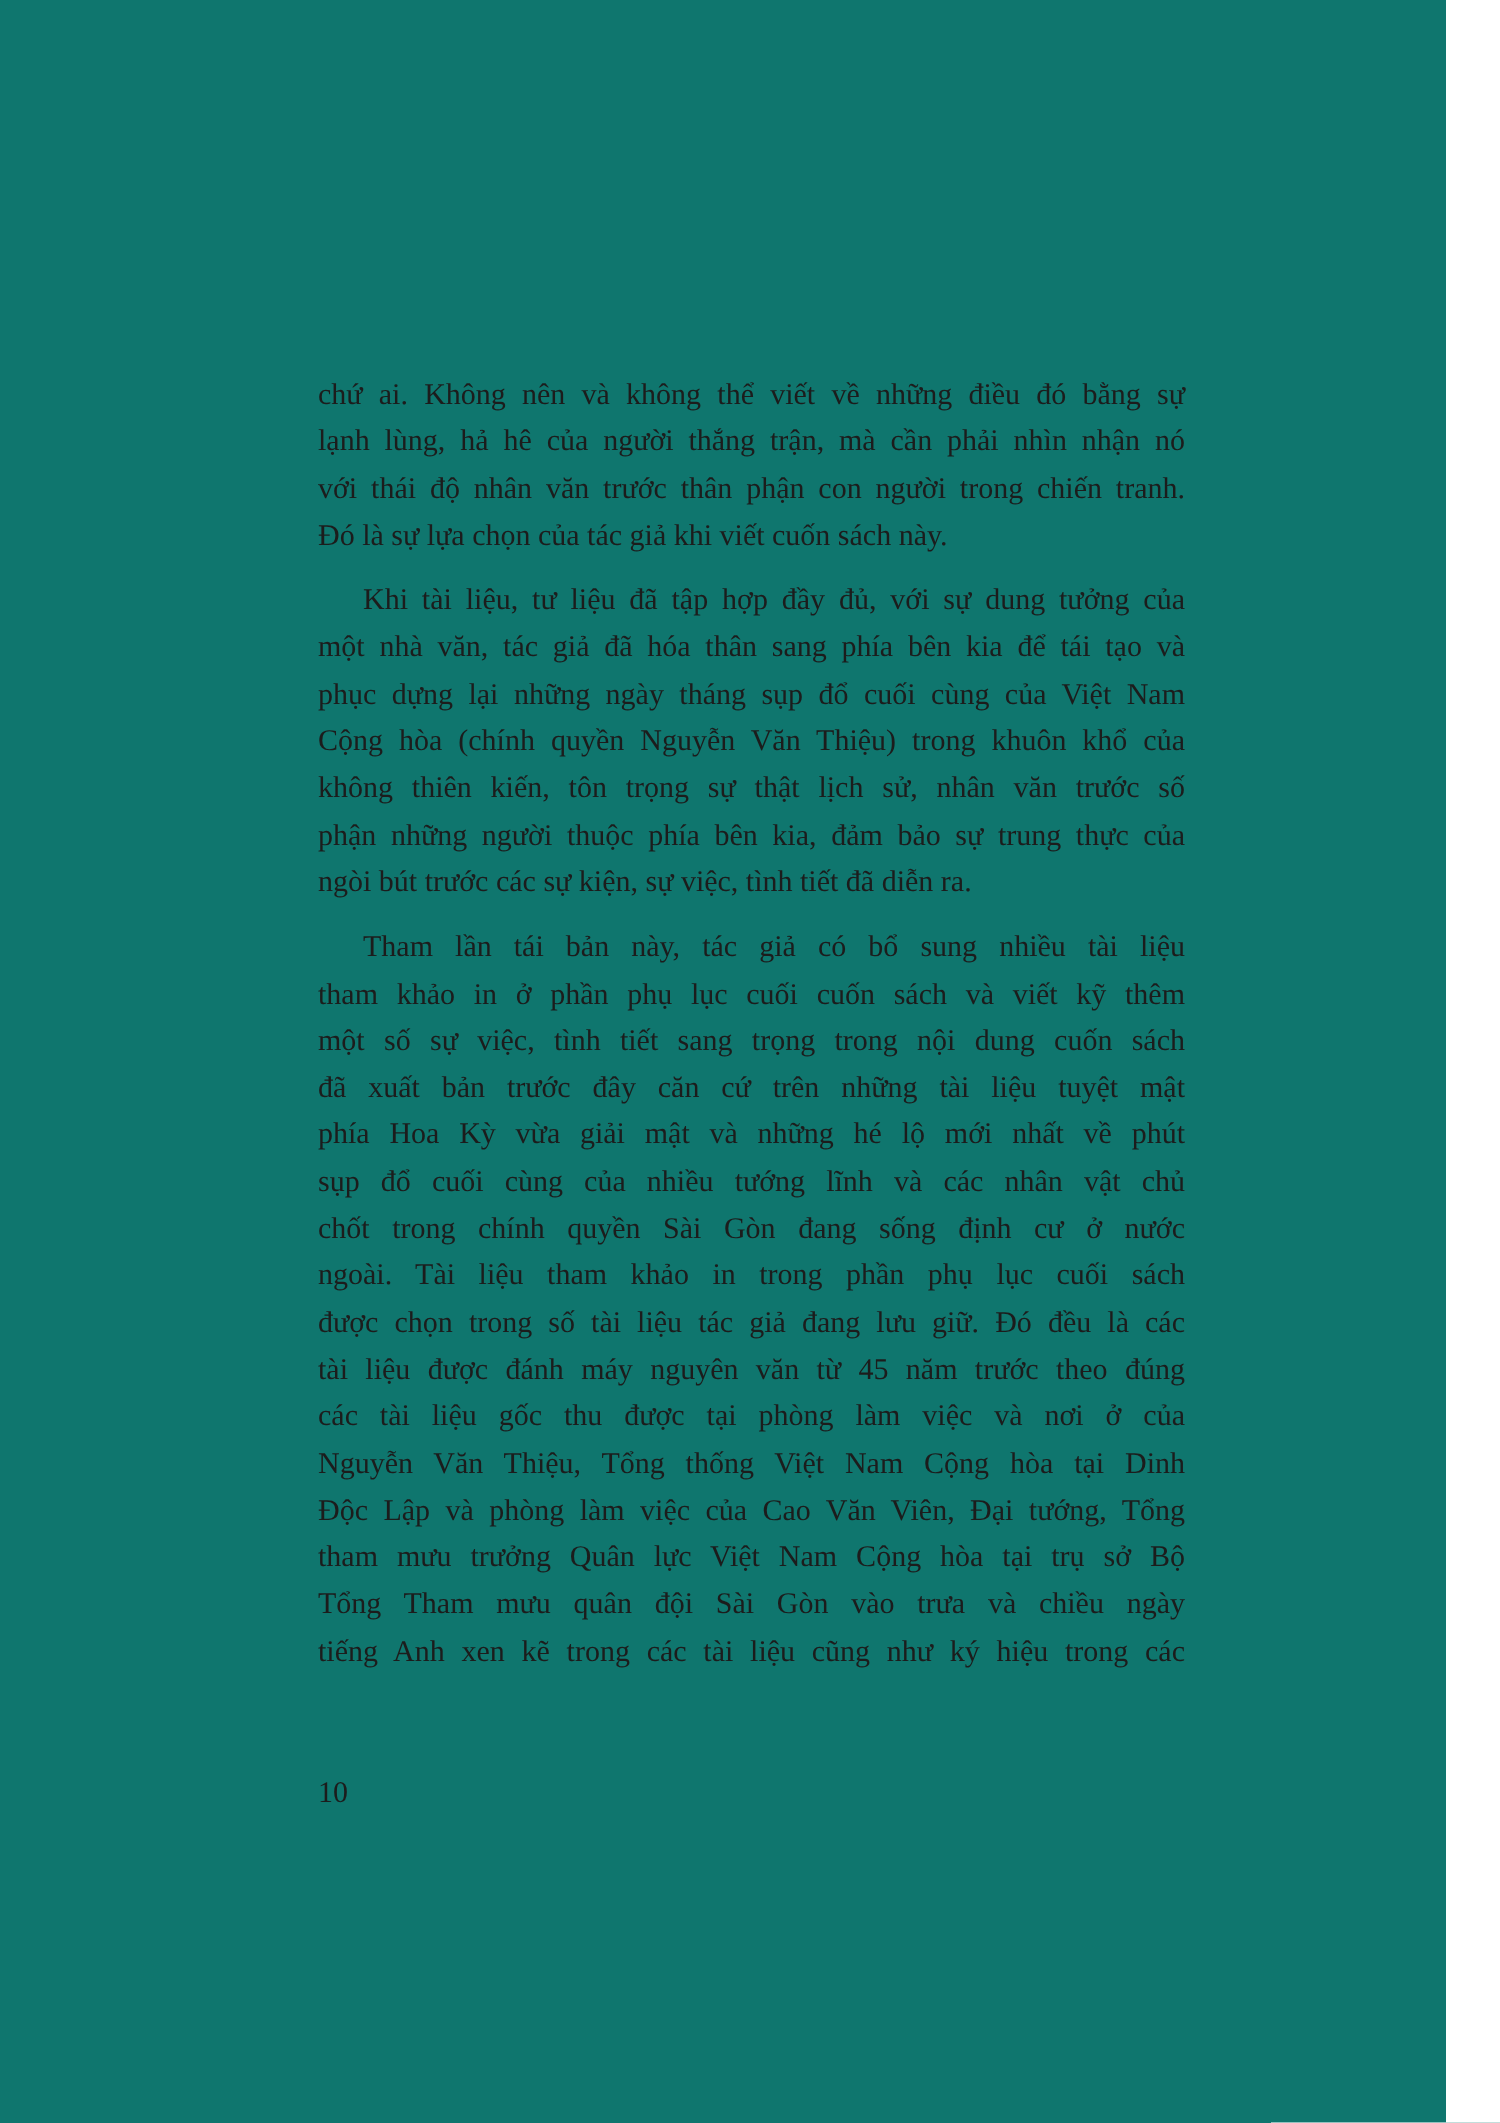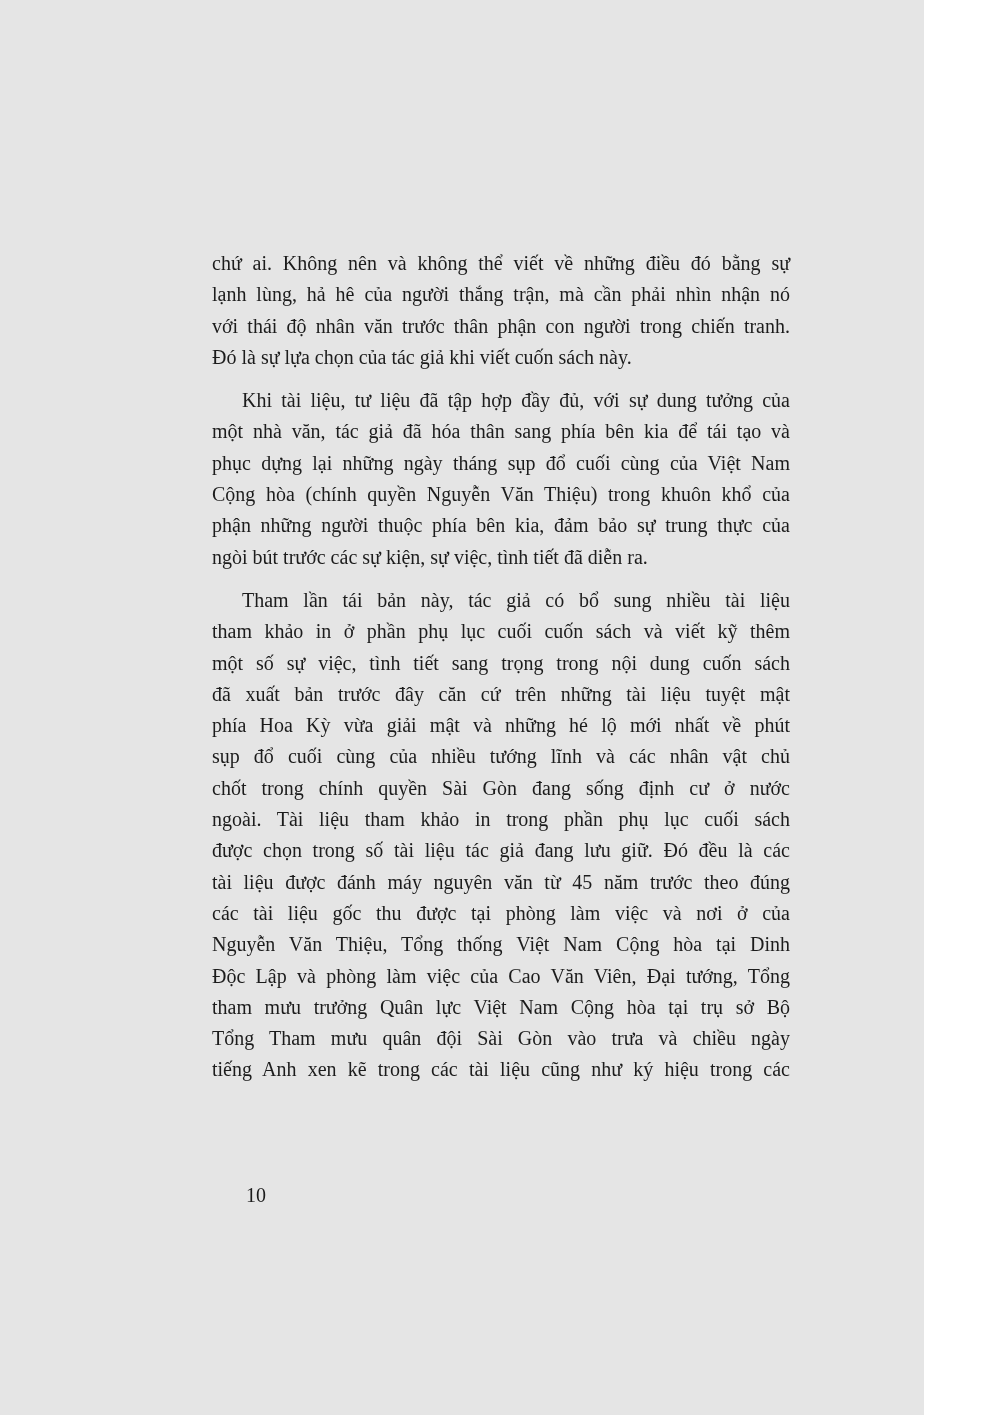--- a/index.html
+++ b/index.html
@@ -2,27 +2,26 @@
 <html><head>
 <meta charset="utf-8">
 <style>
   html, body {
     margin: 0;
     padding: 0;
     background: #ffffff;
   }
   .page {
     position: relative;
-    width: 876px;
+    width: 964px;
     height: 1415px;
-    background: #e5e5e5;
+    background: #0f766e;
     overflow: hidden;
     font-family: "Liberation Serif", "DejaVu Serif", serif;
     color: #1c1c1c;
-    padding-left: 48px;
   }
   .text-block {
     position: absolute;
     left: 212px;
     top: 248px;
     width: 578px;
   }
   .line {
     font-size: 20px;
     line-height: 31.3px;
@@ -38,36 +37,36 @@
   }
   .line.last {
     text-align-last: left;
   }
   .page-number {
     position: absolute;
     left: 212px;
     top: 1180px;
     font-size: 20px;
     line-height: 31px;
-    margin-left: 34px;
   }
 </style>
 </head>
 <body>
 
 <div class="page">
   <div class="text-block">
       <div class="line">chứ ai. Không nên và không thể viết về những điều đó bằng sự</div>
       <div class="line">lạnh lùng, hả hê của người thắng trận, mà cần phải nhìn nhận nó</div>
       <div class="line">với thái độ nhân văn trước thân phận con người trong chiến tranh.</div>
       <div class="line last">Đó là sự lựa chọn của tác giả khi viết cuốn sách này.</div>
       <div class="line first">Khi tài liệu, tư liệu đã tập hợp đầy đủ, với sự dung tưởng của</div>
       <div class="line">một nhà văn, tác giả đã hóa thân sang phía bên kia để tái tạo và</div>
       <div class="line">phục dựng lại những ngày tháng sụp đổ cuối cùng của Việt Nam</div>
       <div class="line">Cộng hòa (chính quyền Nguyễn Văn Thiệu) trong khuôn khổ của</div>
+      <div class="line">không thiên kiến, tôn trọng sự thật lịch sử, nhân văn trước số</div>
       <div class="line">phận những người thuộc phía bên kia, đảm bảo sự trung thực của</div>
       <div class="line last">ngòi bút trước các sự kiện, sự việc, tình tiết đã diễn ra.</div>
       <div class="line first">Tham lần tái bản này, tác giả có bổ sung nhiều tài liệu</div>
       <div class="line">tham khảo in ở phần phụ lục cuối cuốn sách và viết kỹ thêm</div>
       <div class="line">một số sự việc, tình tiết sang trọng trong nội dung cuốn sách</div>
       <div class="line">đã xuất bản trước đây căn cứ trên những tài liệu tuyệt mật</div>
       <div class="line">phía Hoa Kỳ vừa giải mật và những hé lộ mới nhất về phút</div>
       <div class="line">sụp đổ cuối cùng của nhiều tướng lĩnh và các nhân vật chủ</div>
       <div class="line">chốt trong chính quyền Sài Gòn đang sống định cư ở nước</div>
       <div class="line">ngoài. Tài liệu tham khảo in trong phần phụ lục cuối sách</div>

